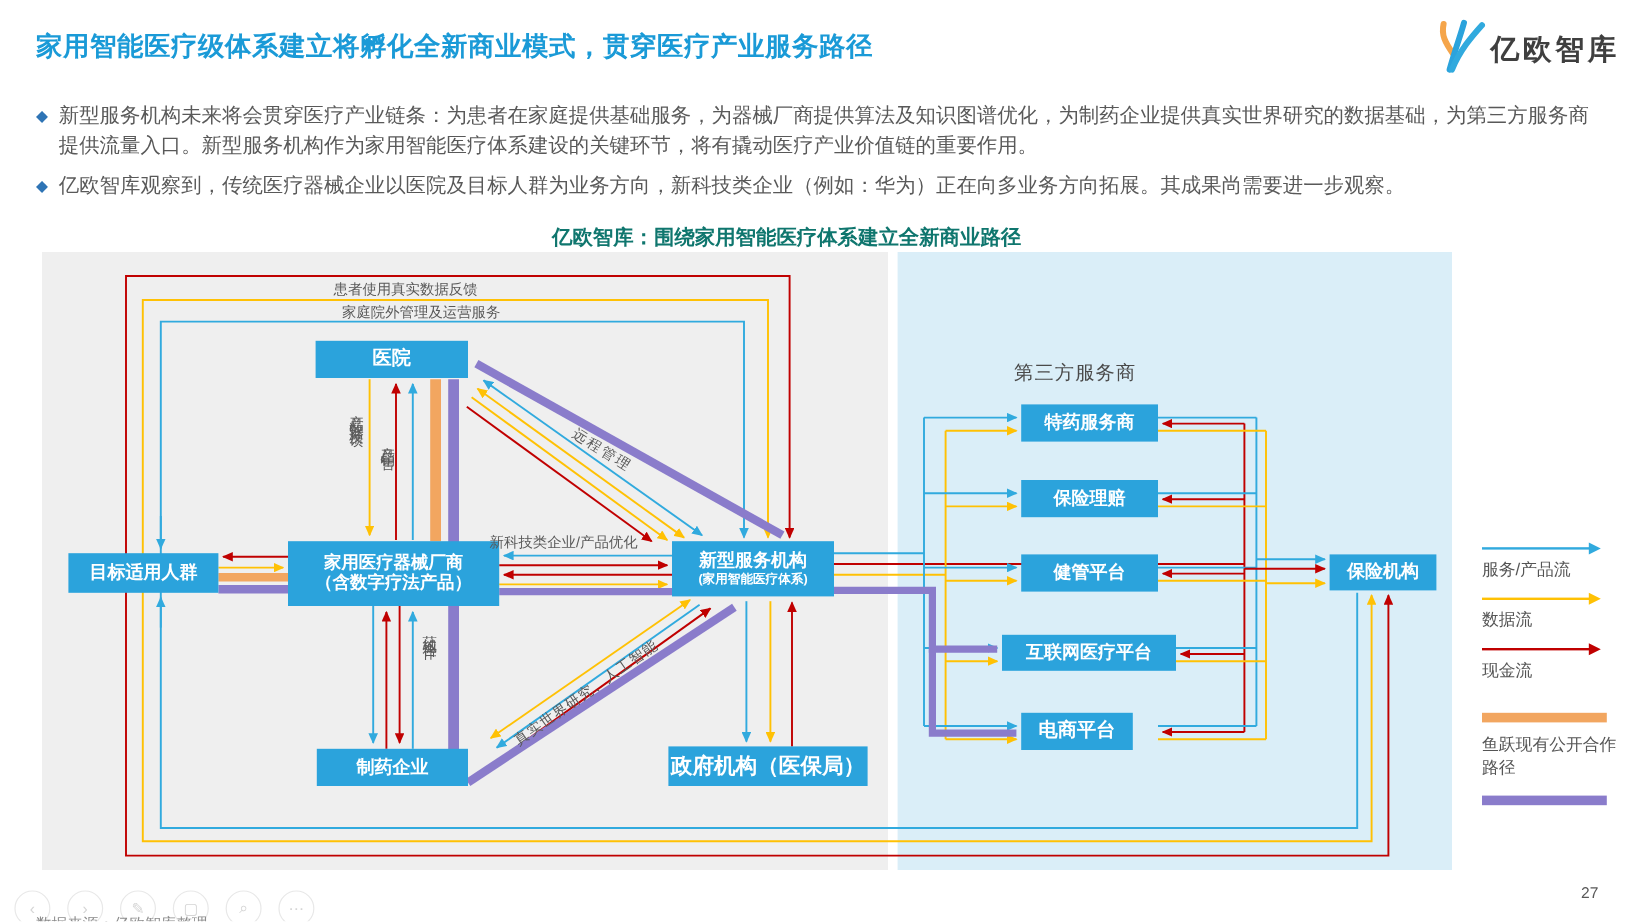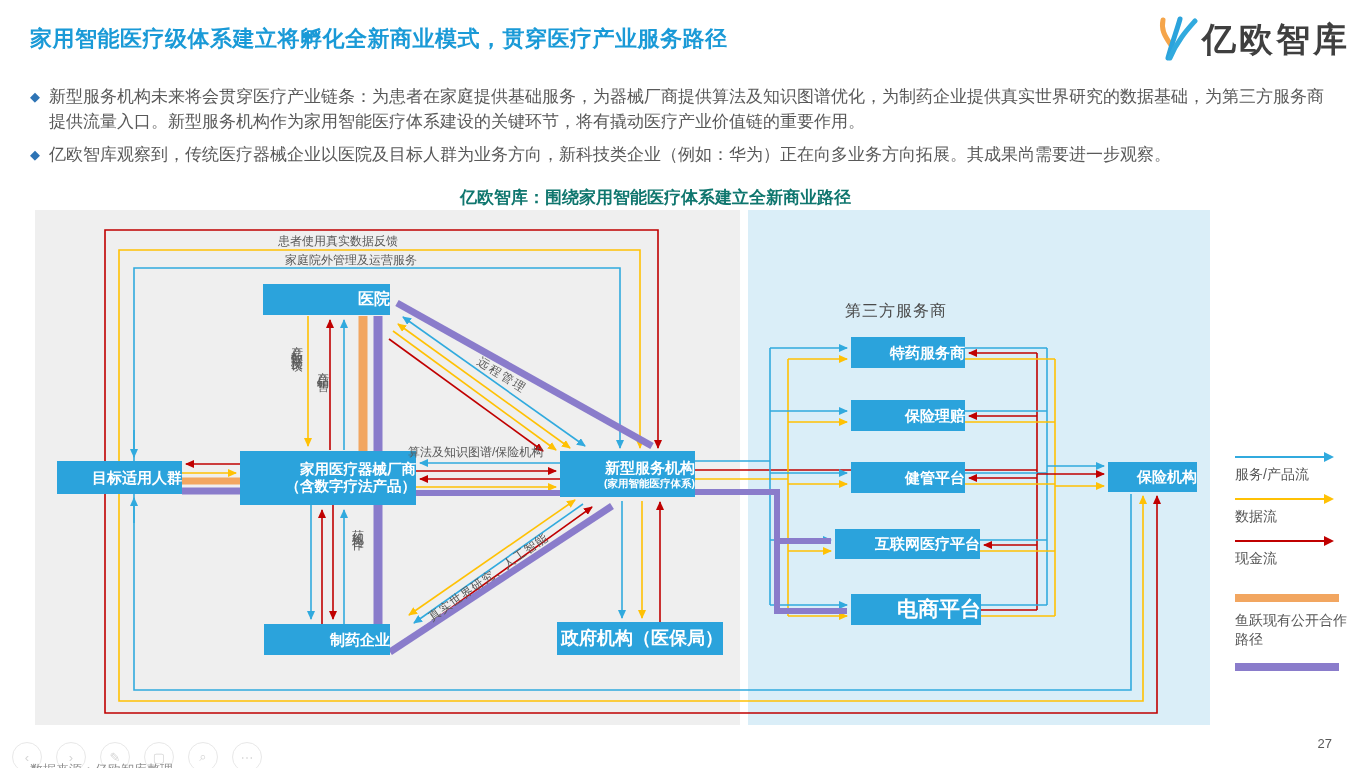--- a/index.html
+++ b/index.html
@@ -1,48 +1,48 @@
 <!DOCTYPE html>
 <html><head>
 <meta charset="utf-8">
 <style>
   html,body{margin:0;padding:0;background:#fff;}
   .slide{position:relative;width:1366px;height:768px;background:#fff;overflow:hidden;
          font-family:"Liberation Sans",sans-serif;}
   
   .title{position:absolute;left:30px;top:24px;font-size:22px;font-weight:bold;color:#1A9AD7;letter-spacing:.5px;}
   .logo{position:absolute;right:16px;top:14px;display:flex;align-items:center;gap:4px;}
-  .logo-text{font-size:34px;color:#3F3F3F;font-weight:600;letter-spacing:3px;}
+  .logo-text{font-size:24px;color:#3F3F3F;font-weight:600;letter-spacing:3px;}
   
   .bullets{position:absolute;left:30px;top:84px;width:1308px;}
   .bullet{display:flex;gap:9px;margin-bottom:8px;}
   .bullet .dia{color:#2E74B5;font-size:13px;line-height:25px;flex:0 0 auto;}
   .bullet p{margin:0;font-size:17px;line-height:25px;color:#595959;}
   .diagram-title{position:absolute;left:460px;top:186px;font-size:17px;font-weight:bold;color:#0f766e;}
   
   .panel-left{position:absolute;left:35px;top:210px;width:705px;height:515px;background:#EFEFEF;}
   .panel-right{position:absolute;left:748px;top:210px;width:462px;height:515px;background:#DAEEF8;}
   svg.wires{position:absolute;left:0;top:0;z-index:2;}
   
   .node{position:absolute;z-index:3;background:#2BA3DC;color:#fff;font-weight:bold;
-        display:flex;flex-direction:column;align-items:flex-end;justify-content:center;
+        display:flex;flex-direction:column;align-items:center;justify-content:center;
         text-align:center;line-height:1.15;}
   .n-hospital{left:263px;top:284px;width:127px;height:31px;font-size:16px;}
   .n-target{left:57px;top:461px;width:125px;height:33px;font-size:15px;}
   .n-manu{left:240px;top:451px;width:176px;height:54px;font-size:14.5px;}
   .n-neworg{left:560px;top:451px;width:135px;height:46px;font-size:15px;}
   .n-neworg .sub{font-size:10.5px;font-weight:bold;}
   .n-pharma{left:264px;top:624px;width:126px;height:31px;font-size:15px;}
   .n-gov{left:557px;top:622px;width:166px;height:33px;font-size:18px;}
   .n-insur{left:1108px;top:462px;width:89px;height:30px;font-size:15px;}
   .n-p0{left:851px;top:337px;width:114px;height:31px;font-size:15px;}
   .n-p1{left:851px;top:400px;width:114px;height:31px;font-size:15px;}
   .n-p2{left:851px;top:462px;width:114px;height:31px;font-size:15px;}
   .n-p3{left:835px;top:529px;width:145px;height:30px;font-size:15px;}
-  .n-p4{left:851px;top:594px;width:130px;height:31px;font-size:21px;}
+  .n-p4{left:851px;top:594px;width:93px;height:31px;font-size:16px;}
   .tp-header{position:absolute;left:845px;top:301px;z-index:3;font-size:16px;color:#4A4A4A;letter-spacing:1px;}
   
   .elabel{position:absolute;z-index:4;font-size:12px;color:#595959;white-space:nowrap;}
   .vlabel{writing-mode:vertical-rl;letter-spacing:3px;}
   .l-patient{left:278px;top:233px;}
   .l-home{left:285px;top:252px;}
   .l-pdata{left:288px;top:336px;}
   .l-psales{left:314px;top:362px;}
   .l-drug{left:349px;top:520px;}
   .l-remote{left:478px;top:352px;transform:rotate(32deg);transform-origin:left center;letter-spacing:2px;}
@@ -254,21 +254,21 @@
   <div class="node n-p2">健管平台</div>
   <div class="node n-p3">互联网医疗平台</div>
   <div class="node n-p4">电商平台</div>
 
   <div class="elabel l-patient">患者使用真实数据反馈</div>
   <div class="elabel l-home">家庭院外管理及运营服务</div>
   <div class="elabel vlabel l-pdata">产品数据反馈</div>
   <div class="elabel vlabel l-psales">产品销售</div>
   <div class="elabel vlabel l-drug">药械合作</div>
   <div class="elabel l-remote">远程管理</div>
-  <div class="elabel l-algo">算法及知识图谱/保险机构</div>
+  <div class="elabel l-algo">新科技类企业/产品优化</div>
   <div class="elabel l-rwr">真实世界研究、人工智能</div>
 
   <div class="legend">
     <div class="lg-arrow lg-blue"></div>
     <div class="lg-label">服务/产品流</div>
     <div class="lg-arrow lg-yellow"></div>
     <div class="lg-label">数据流</div>
     <div class="lg-arrow lg-red"></div>
     <div class="lg-label">现金流</div>
     <div class="lg-bar bar-orange"></div>

